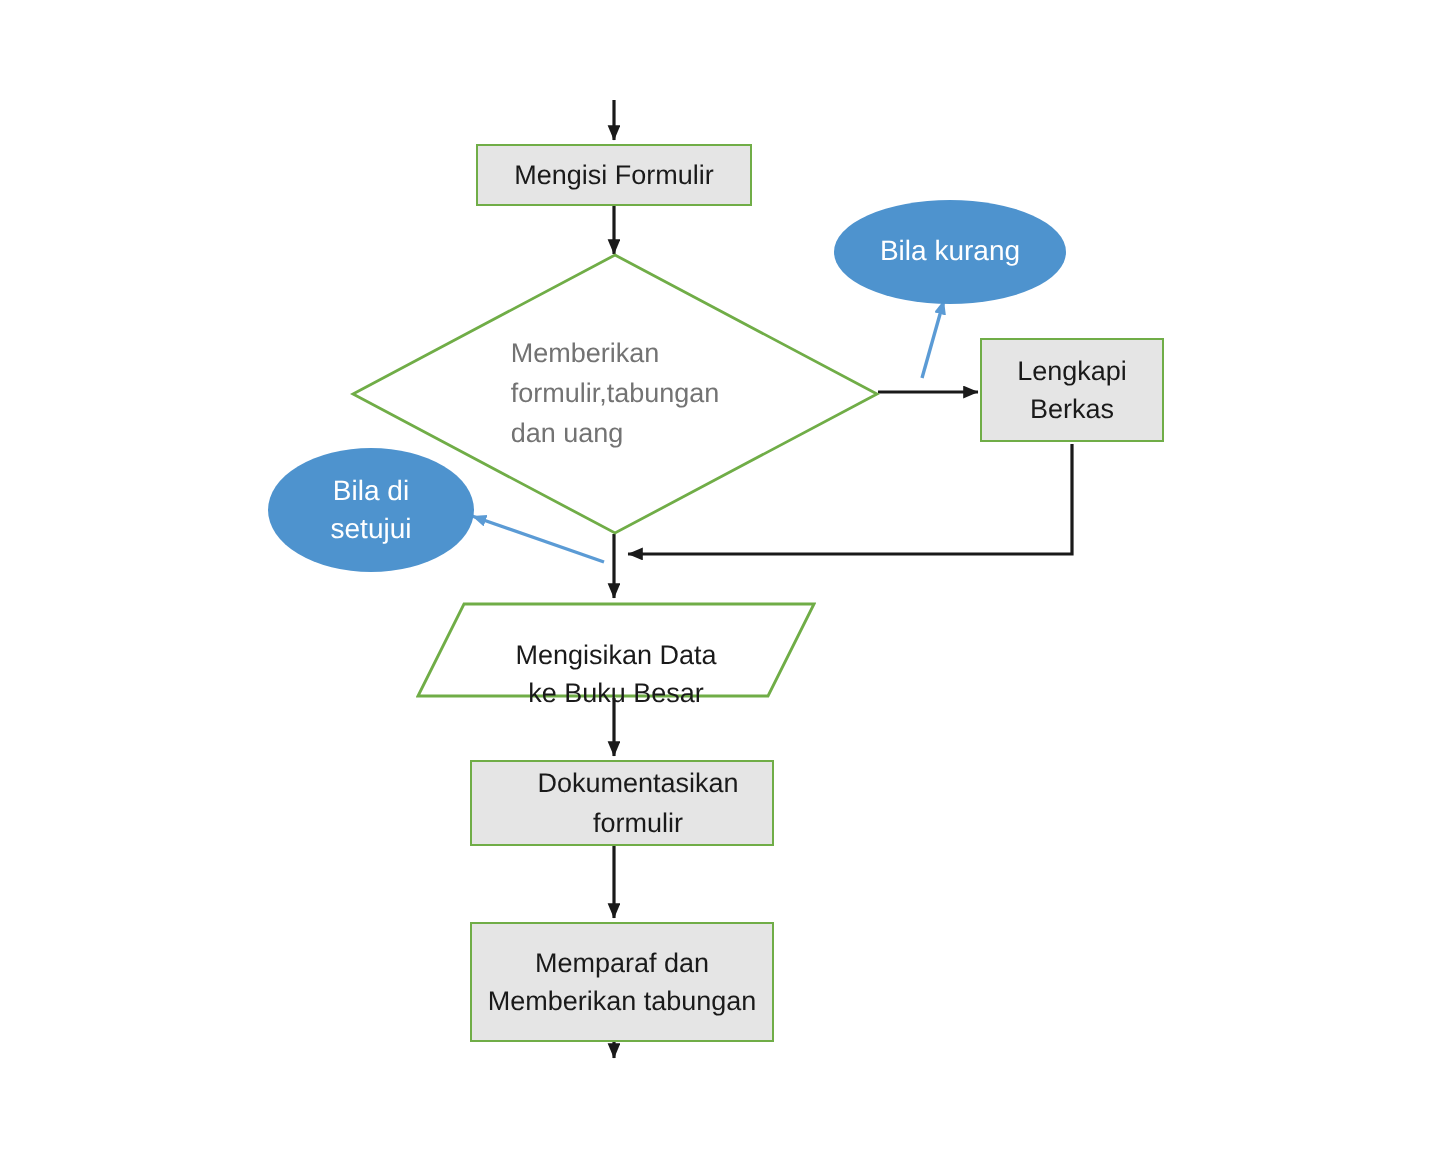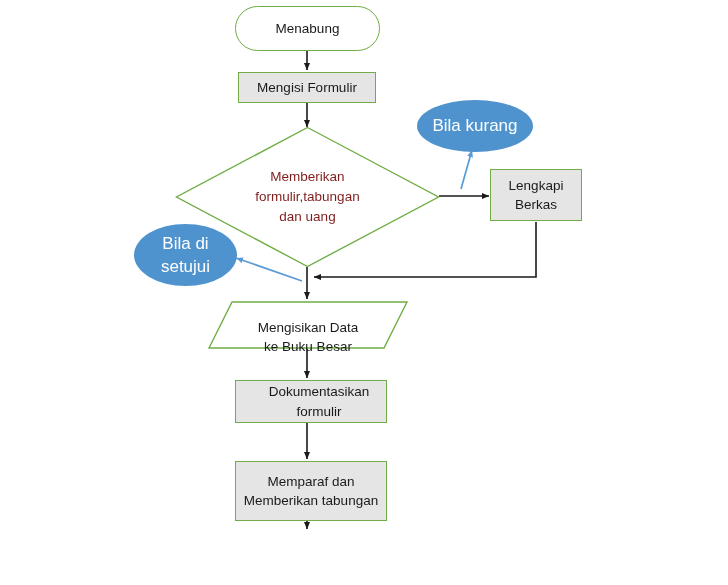--- a/index.html
+++ b/index.html
@@ -76,21 +76,21 @@
   .annotation {
     position: absolute;
     box-sizing: border-box;
     display: flex;
     align-items: center;
     justify-content: center;
     text-align: center;
     border-radius: 50%;
     background: #4E93CE;
     color: #ffffff;
-    font-size: 17px;
+    font-size: 14px;
     line-height: 1.36;
     white-space: pre-line;
     z-index: 4;
   }
   .diamond-wrap {
     position: absolute;
     z-index: 3;
   }
   .diamond-wrap svg {
     position: absolute;
@@ -99,24 +99,23 @@
   }
   .diamond-label {
     position: absolute;
     left: 0;
     top: 0;
     width: 100%;
     height: 100%;
     display: flex;
     align-items: center;
     justify-content: center;
-    text-align: center;
     font-size: 13.5px;
     line-height: 1.5;
-    color: #7f1d1d;
+    color: #737373;
     white-space: pre-line;
   }
 </style>
 </head>
 <body>
 
 <div id="canvas">
 
   <svg id="edges" viewBox="0 0 728 585" width="728" height="585">
     <defs>
@@ -142,23 +141,20 @@
 
     <path d="M307,423 L307,459" stroke="#1a1a1a" stroke-width="1.6" fill="none" marker-end="url(#arrow-black)"></path>
 
     <path d="M307,505 L307,529" stroke="#1a1a1a" stroke-width="1.6" fill="none" marker-end="url(#arrow-black)"></path>
 
     <path d="M461,189 L472,150" stroke="#5B9BD5" stroke-width="1.7" fill="none" marker-end="url(#arrow-blue)"></path>
 
     <path d="M302,281 L236,258" stroke="#5B9BD5" stroke-width="1.7" fill="none" marker-end="url(#arrow-blue)"></path>
   </svg>
 
-  <div class="node terminator" style="left:235px; top:6px; width:145px; height:45px;">
-    <span>Menabung</span>
-  </div>
 
   <div class="node process" style="left:238px; top:72px; width:138px; height:31px;">
     <span>Mengisi Formulir</span>
   </div>
 
   <div class="diamond-wrap" style="left:175px; top:126px; width:265px; height:142px;">
     <svg width="265" height="142" viewBox="0 0 265 142">
       <polygon points="132.5,1.5 263.5,71 132.5,140.5 1.5,71" fill="#ffffff" stroke="#70AD47" stroke-width="1.4"></polygon>
     </svg>
     <div class="diamond-label">Memberikan

